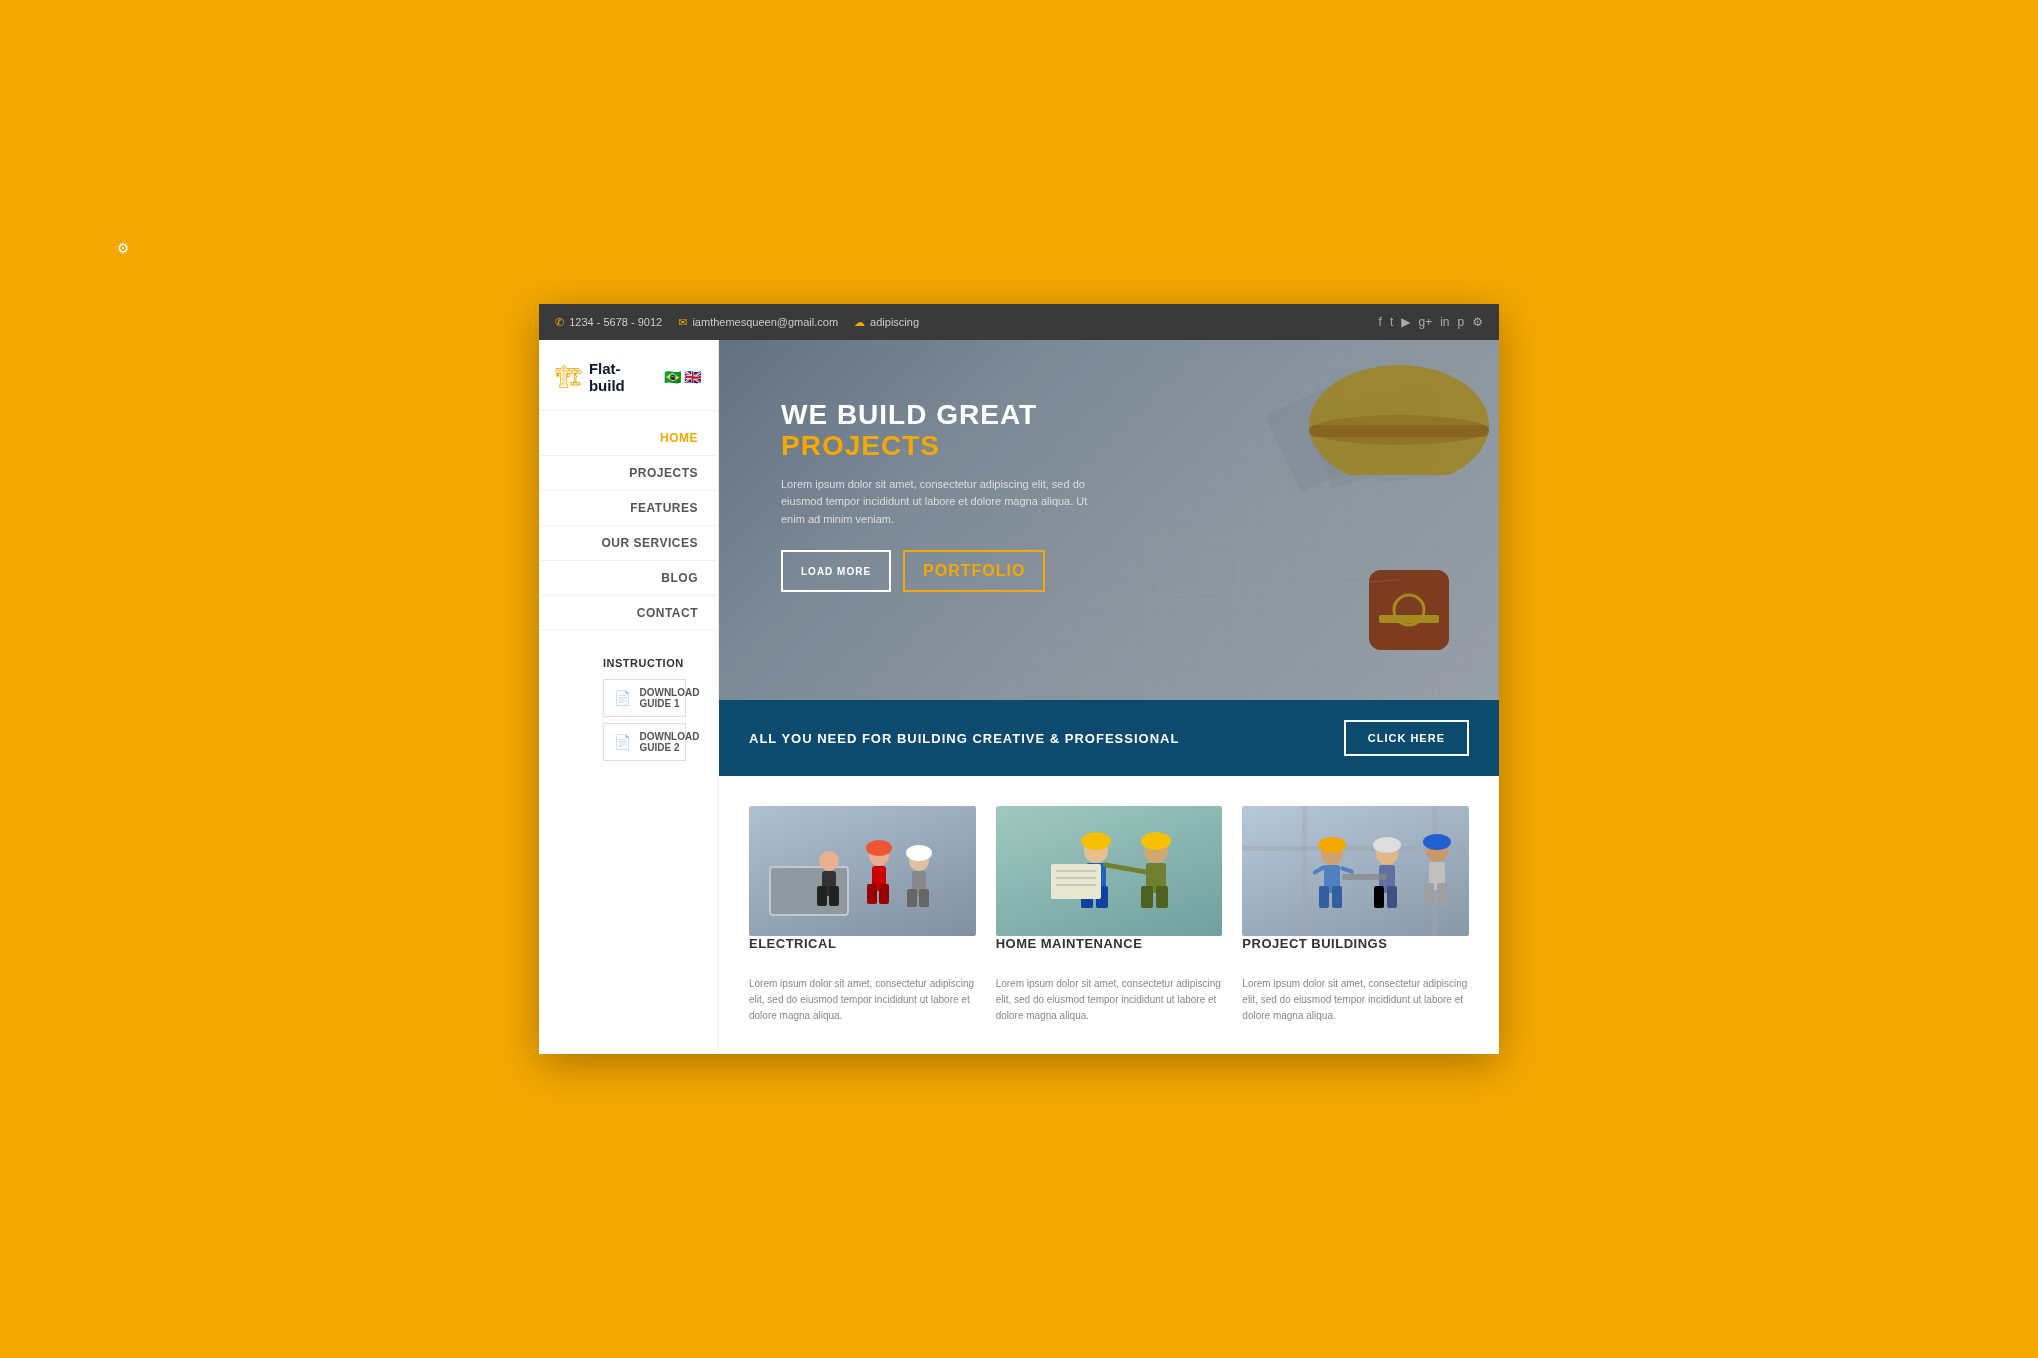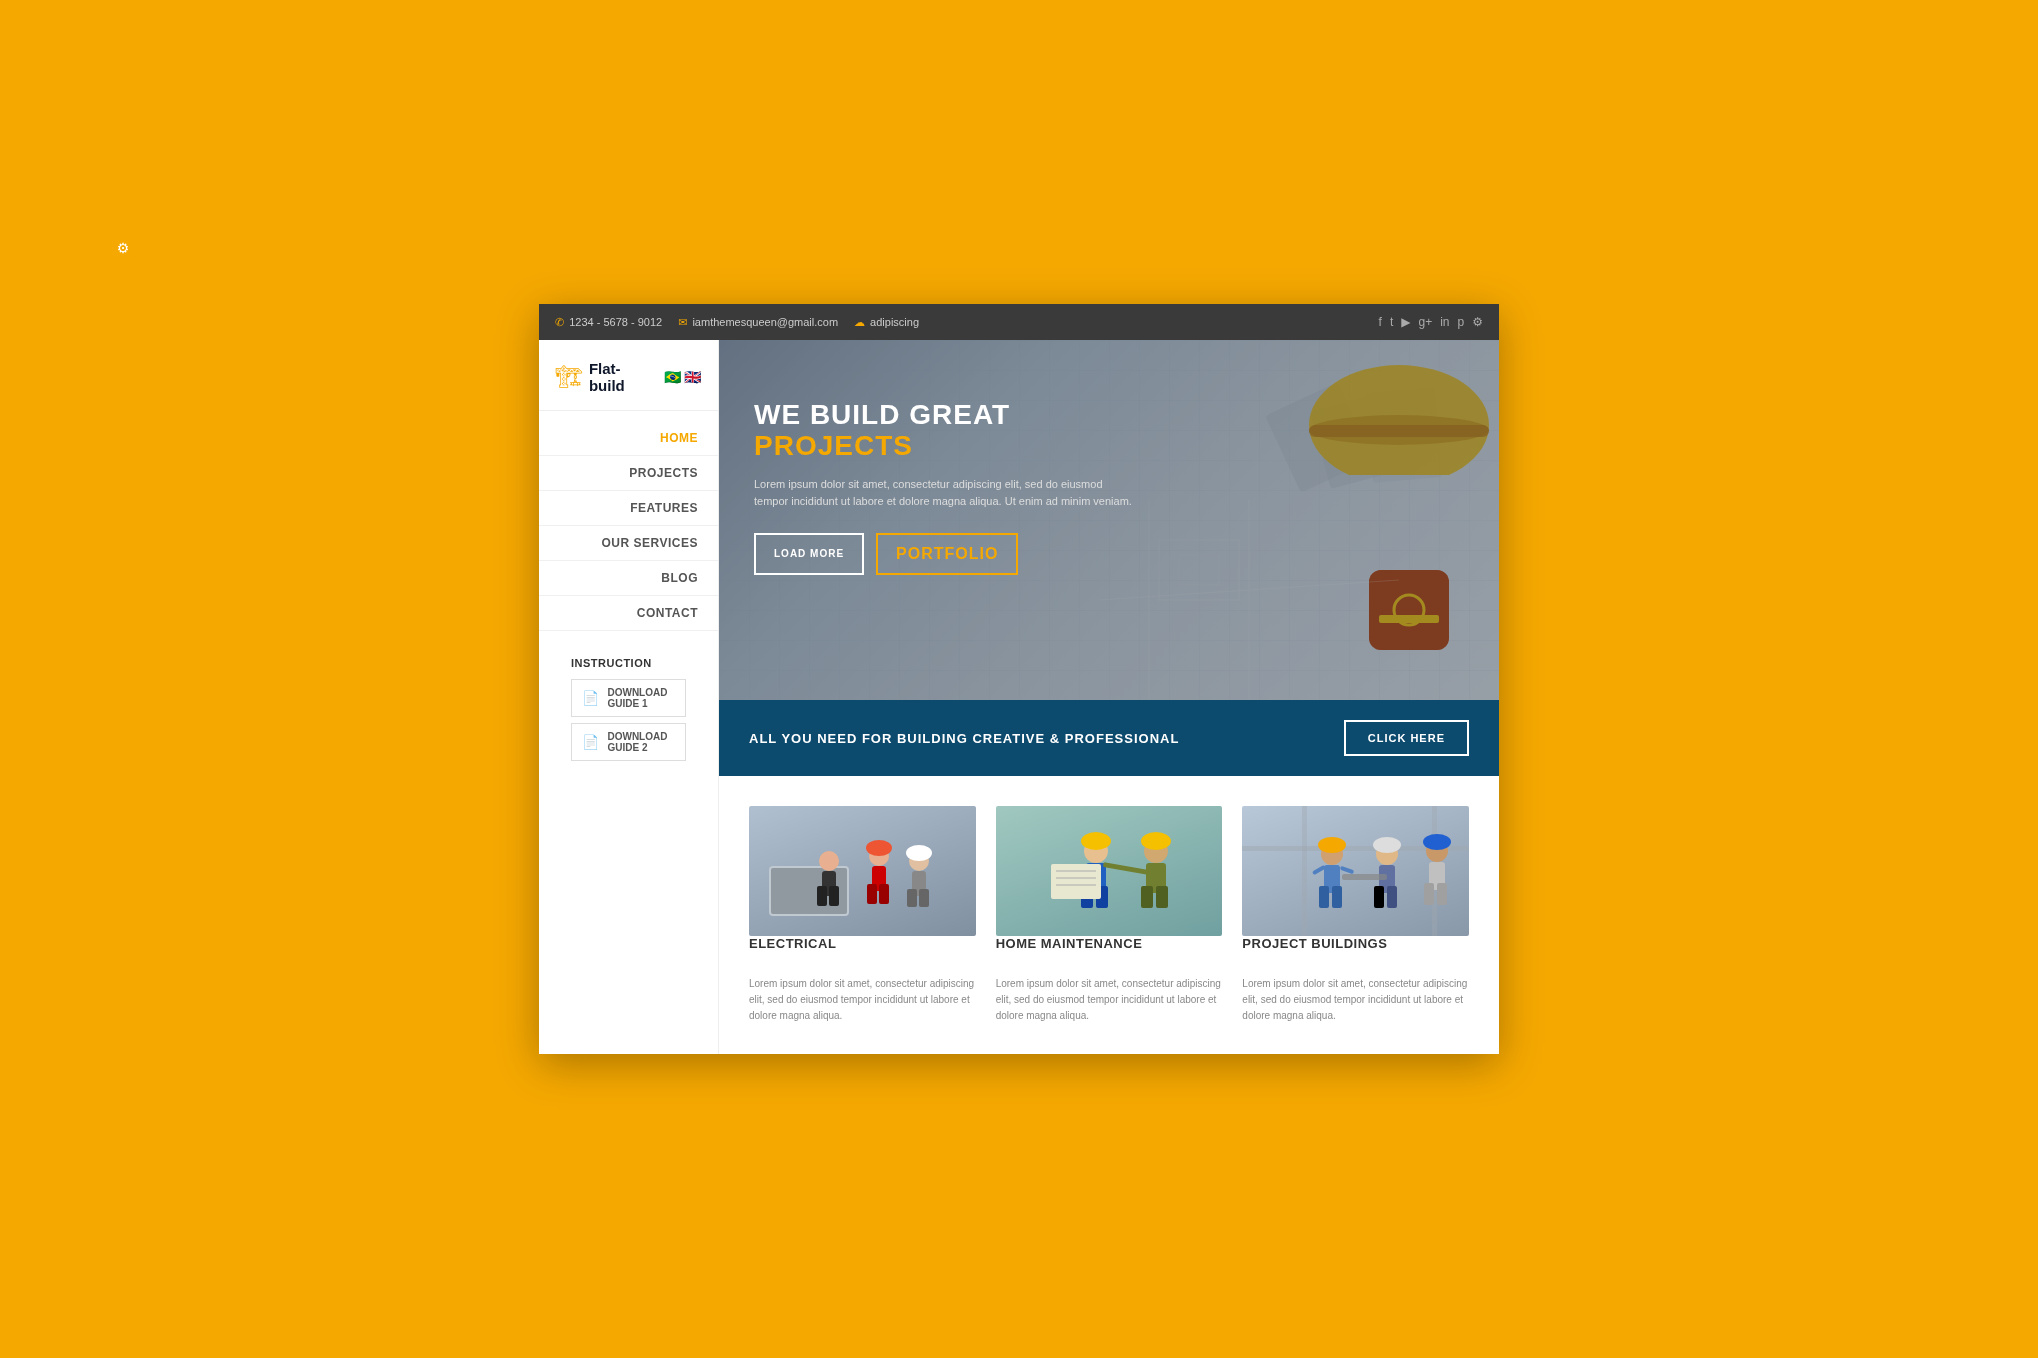--- a/index.html
+++ b/index.html
@@ -110,20 +110,21 @@
       letter-spacing: 0.5px;
       border-bottom: 1px solid #f0f0f0;
       text-align: right;
     }
     .nav-item.active {
       color: #F5A800;
     }
 
     .sidebar-instruction {
       padding: 16px 32px 10px;
+      margin-left: 32px;
     }
     .instruction-title {
       font-size: 11px;
       font-weight: 700;
       color: #333;
       text-transform: uppercase;
       margin-bottom: 10px;
       letter-spacing: 0.5px;
     }
     .download-btn {
@@ -165,21 +166,21 @@
     }
     .hero-bg-elements {
       position: absolute;
       inset: 0;
       overflow: hidden;
     }
 
     .hero-content {
       position: relative;
       z-index: 2;
-      padding: 60px 35px 0;
+      padding: 60px 62px 0;
       max-width: 450px;
     }
     .hero-title-white {
       font-size: 28px;
       font-weight: 800;
       color: #fff;
       text-transform: uppercase;
       line-height: 1.1;
       letter-spacing: 1px;
     }

